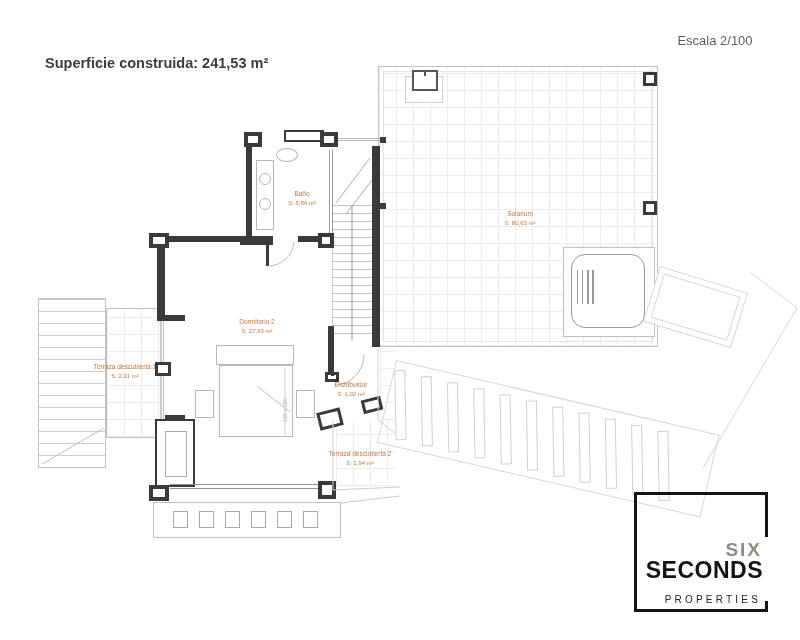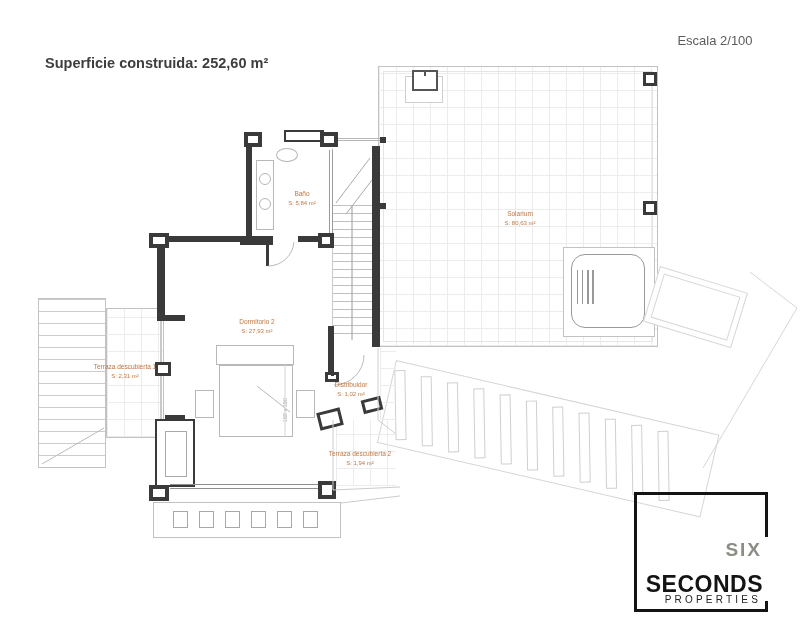--- a/index.html
+++ b/index.html
@@ -32,30 +32,30 @@
   .room-label .ra{display:block;font-size:6px;}
   .vtext{position:absolute;font-size:5.5px;color:#9a9a9a;writing-mode:vertical-rl;transform:rotate(180deg);}
   
   .slatband{display:flex;align-items:center;transform-origin:top left;}
   .slat{width:9px;height:68px;border:1px solid #cfcfcf;background:#fff;transform:rotate(-14deg);margin-right:16px;flex:none;}
   
   .logo-frame{border-left:3px solid #141414;border-top:3px solid #141414;border-bottom:3px solid #141414;}
   .logo-right-top{position:absolute;right:0;top:0;width:3px;height:42px;background:#141414;}
   .logo-right-bot{position:absolute;right:0;bottom:0;width:3px;height:8px;background:#141414;}
   .logo-six{position:absolute;right:6px;top:44px;font-size:19px;font-weight:bold;color:#8d8d86;letter-spacing:2px;}
-  .logo-seconds{position:absolute;right:5px;top:76px;font-size:23px;font-weight:bold;color:#141414;letter-spacing:0.5px;}
+  .logo-seconds{position:absolute;right:5px;top:62px;font-size:23px;font-weight:bold;color:#141414;letter-spacing:0.5px;}
   .logo-props{position:absolute;right:7px;top:99px;font-size:10px;color:#232323;letter-spacing:3.2px;}
   svg.overlay{position:absolute;left:0;top:0;pointer-events:none;}
 </style>
 </head>
 <body>
 
 <div class="canvas">
 
-  <div class="abs h-main" style="left:45px;top:55px;">Superficie construida: 252,60 m²</div>
+  <div class="abs h-main" style="left:45px;top:55px;">Superficie construida: 241,53 m²</div>
   <div class="abs h-scale" style="left:665px;top:33px;width:100px;text-align:center;">Escala 2/100</div>
 
   <div class="abs outline grid-bg" style="left:378px;top:66px;width:280px;height:281px;">
     <div class="abs" style="left:4px;top:4px;right:4px;bottom:4px;border:1px solid #e4e4e4;"></div>
   </div>
   <div class="abs" style="left:405px;top:76px;width:38px;height:27px;border:1px solid #cfcfcf;background:#fff;"></div>
   <div class="abs" style="left:412px;top:70px;width:26px;height:21px;border:2px solid #555;background:#fff;"></div>
   <div class="abs" style="left:424px;top:70px;width:2px;height:6px;background:#555;"></div>
   <div class="abs pillar-sm" style="left:643px;top:72px;width:14px;height:14px;"></div>
   <div class="abs pillar-sm" style="left:643px;top:201px;width:14px;height:14px;"></div>

